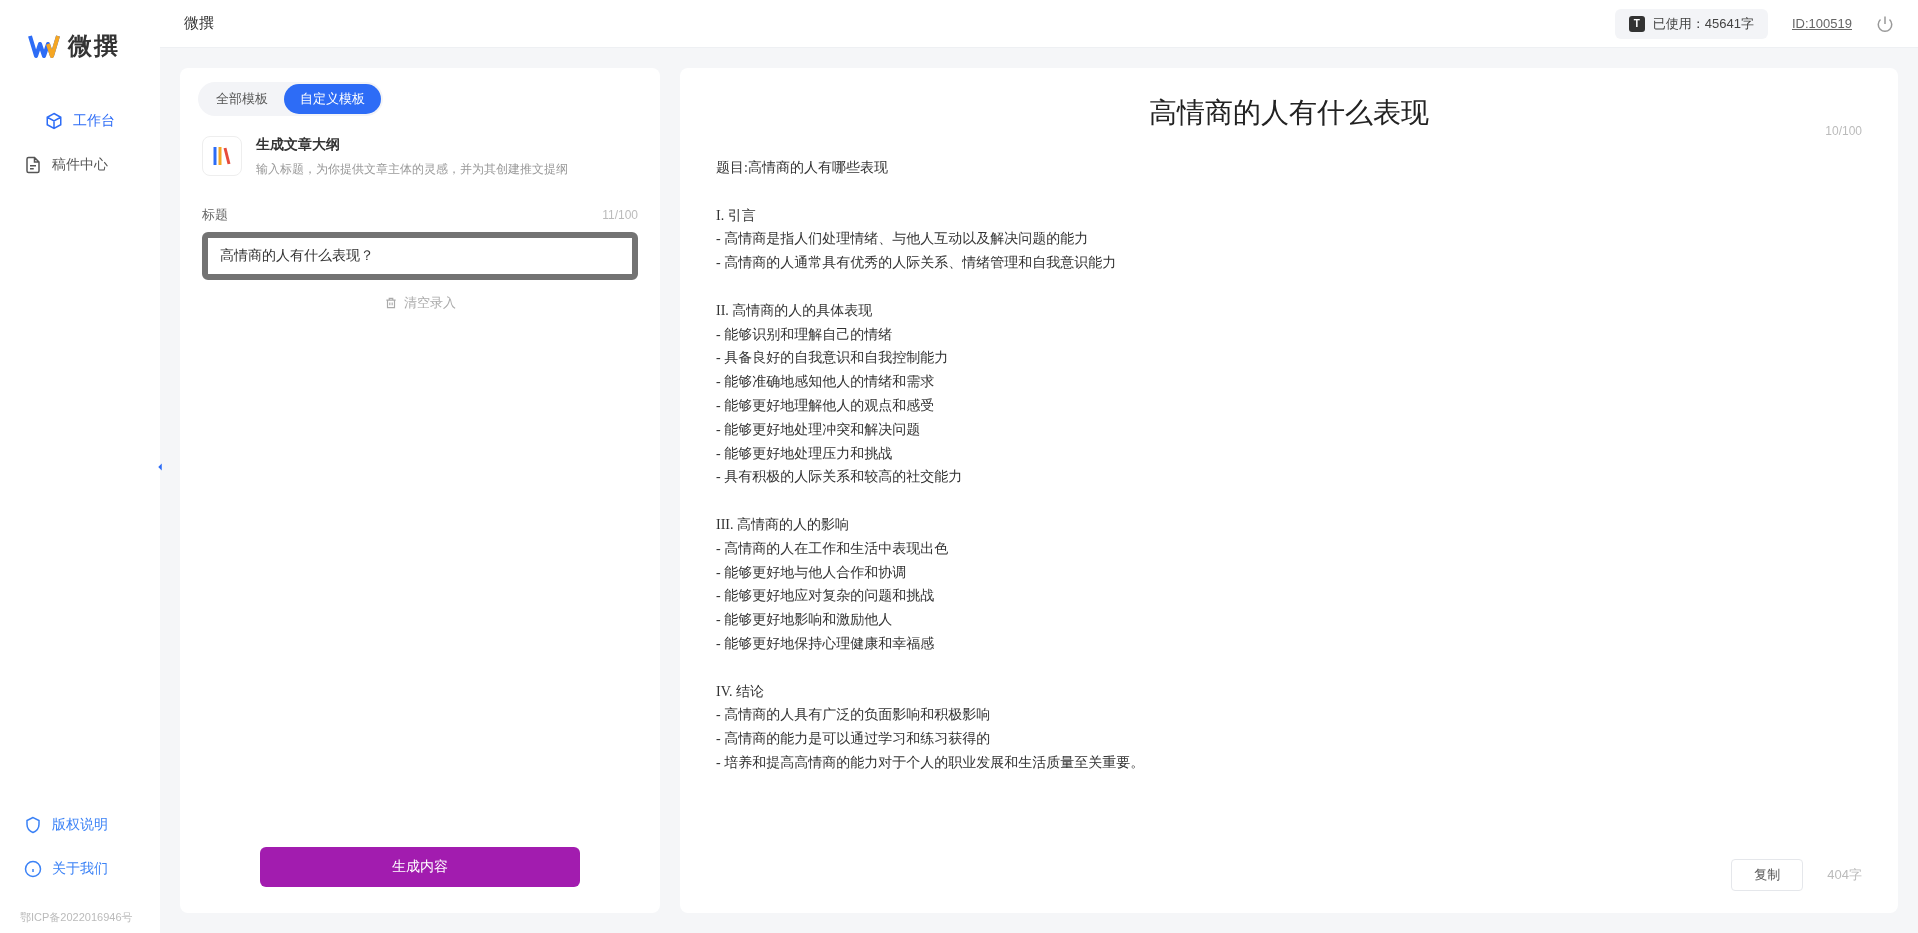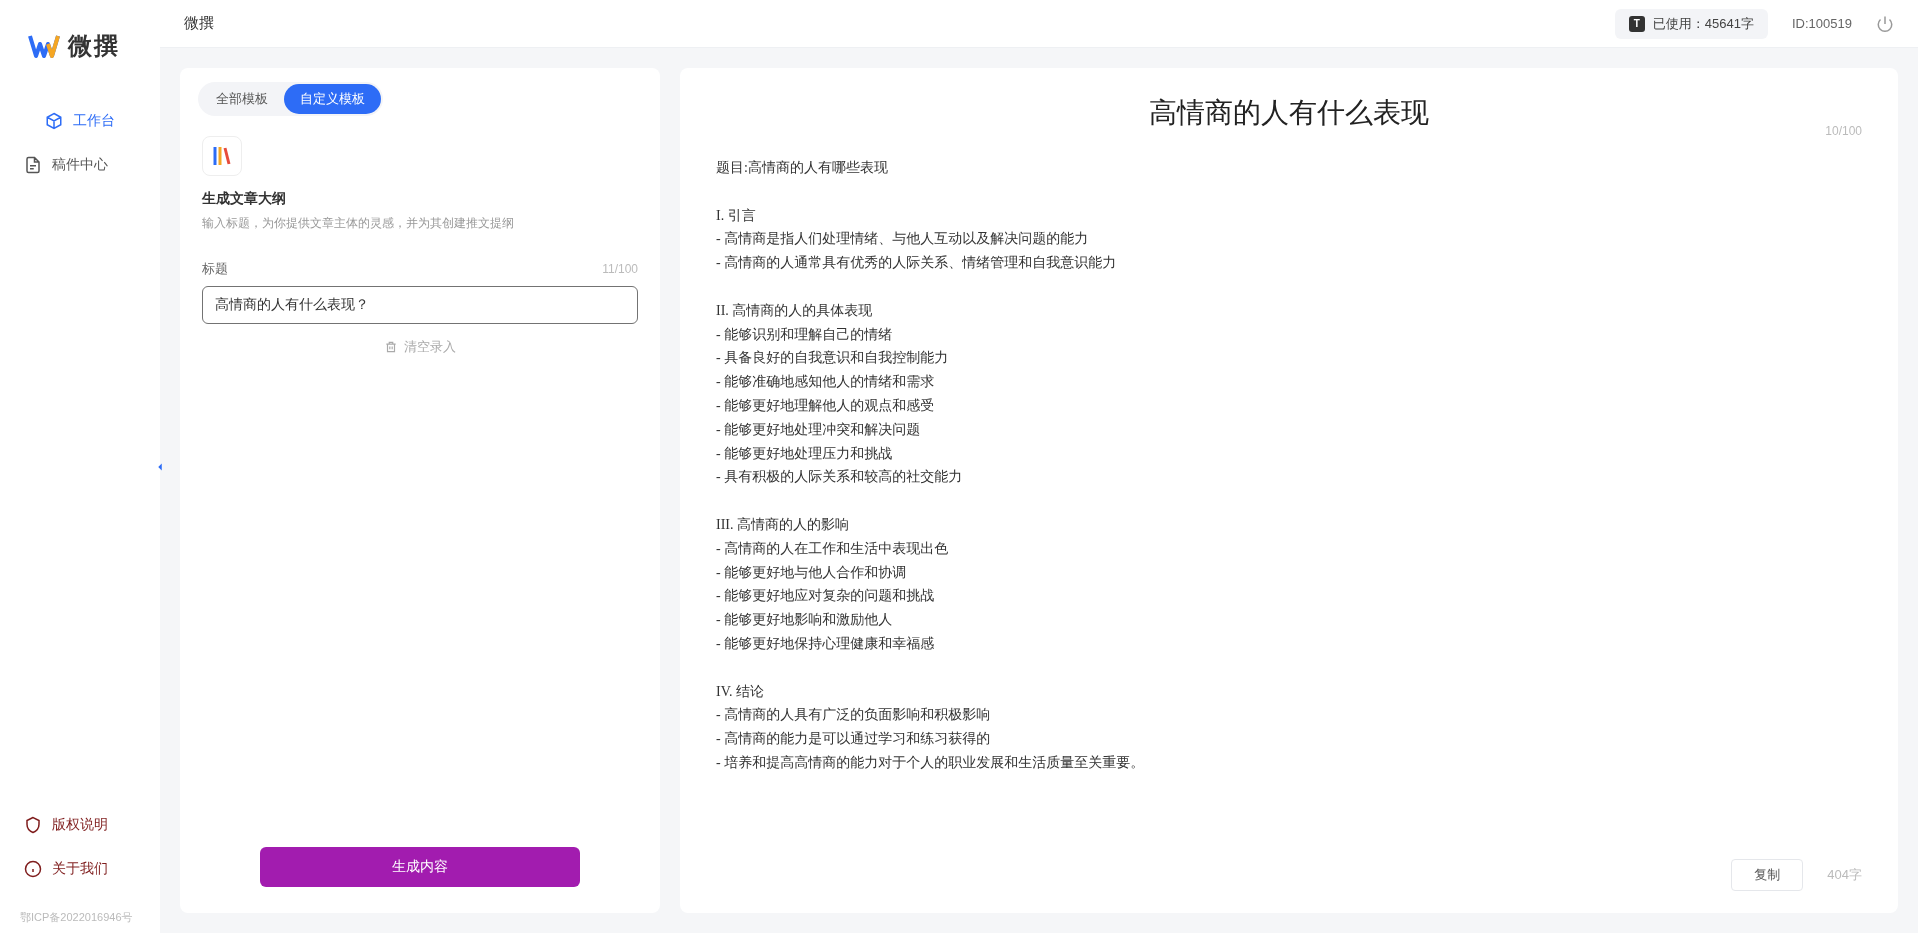--- a/index.html
+++ b/index.html
@@ -12,60 +12,60 @@
     .logo-wrap { padding: 30px 20px 40px 28px; display: flex; align-items: center; gap: 8px; }
     .logo-mark { width: 32px; height: 32px; position: relative; }
     .logo-text { font-size: 24px; font-weight: 600; color: #333; letter-spacing: 2px; }
     
     .nav-list { flex: 0 0 auto; padding: 0 12px; }
     .nav-item { display: flex; align-items: center; gap: 10px; padding: 10px 12px; border-radius: 6px; cursor: pointer; color: #555; margin-bottom: 6px; }
     .nav-item.active { color: #2d6cf6; justify-content: center; }
     .nav-item .icon { width: 18px; height: 18px; display: inline-flex; align-items: center; justify-content: center; }
     
     .sidebar-bottom { margin-top: auto; padding: 0 12px 16px; }
-    .sidebar-bottom .nav-item { color: #7f1d1d; }
+    .sidebar-bottom .nav-item { color: #3b82f6; }
     .icp { font-size: 11px; color: #bbb; padding: 0 20px 8px; }
     
     .collapse-handle { position: absolute; right: -10px; top: 50%; transform: translateY(-50%); width: 20px; height: 24px; display: flex; align-items: center; justify-content: center; cursor: pointer; color: #2d6cf6; }
     
     
     .main { flex: 1; display: flex; flex-direction: column; min-width: 0; }
     .topbar { height: 48px; background: #fff; display: flex; align-items: center; padding: 0 24px; border-bottom: 1px solid #eef0f3; }
     .topbar-title { font-size: 15px; color: #333; }
     .topbar-right { margin-left: auto; display: flex; align-items: center; gap: 24px; }
     .used-badge { display: inline-flex; align-items: center; gap: 8px; background: #f3f4f7; border-radius: 6px; padding: 6px 14px; font-size: 13px; color: #444; }
     .used-badge .t-icon { width: 16px; height: 16px; background: #333; color: #fff; font-size: 10px; border-radius: 3px; display: inline-flex; align-items: center; justify-content: center; font-weight: bold; }
-    .id-text { font-size: 13px; color: #666; }
+    .id-text { font-size: 13px; color: #666; text-decoration: underline; }
     .power-icon { width: 18px; height: 18px; color: #999; cursor: pointer; }
     
     
     .content { flex: 1; display: flex; gap: 20px; padding: 20px; overflow: hidden; }
     
     .panel { background: #fff; border-radius: 8px; display: flex; flex-direction: column; }
     .panel-left { width: 480px; flex-shrink: 0; }
     .panel-right { flex: 1; min-width: 0; }
     
     
     .tabs { display: flex; gap: 0; padding: 14px 18px 14px; }
     .tab { padding: 6px 16px; border-radius: 999px; font-size: 13px; cursor: pointer; color: #555; background: #f3f4f7; }
     .tab + .tab { margin-left: 0; }
     .tab.active { background: #2d6cf6; color: #fff; }
     .tabs-inner { display: inline-flex; background: #f3f4f7; border-radius: 999px; padding: 2px; }
     .tabs-inner .tab { background: transparent; }
     .tabs-inner .tab.active { background: #2d6cf6; }
     
-    .template-card { display: flex; gap: 14px; padding: 6px 22px 18px; align-items: flex-start; flex-direction: column; }
+    .template-card { display: flex; gap: 14px; padding: 6px 22px 18px; align-items: flex-start; }
     .template-icon { width: 40px; height: 40px; border-radius: 8px; background: #fff; border: 1px solid #eee; display: flex; align-items: center; justify-content: center; font-size: 20px; }
     .template-title { font-size: 14px; font-weight: 600; color: #333; margin-bottom: 6px; }
     .template-desc { font-size: 12px; color: #999; line-height: 1.5; }
     
     .form-area { padding: 10px 22px; flex: 1; display: flex; flex-direction: column; }
     .field-row { display: flex; justify-content: space-between; align-items: center; font-size: 13px; color: #666; margin-bottom: 8px; }
     .field-count { color: #bbb; font-size: 12px; }
-    .title-input { width: 100%; border: 1px solid #737373; border-radius: 6px; padding: 10px 12px; font-size: 14px; color: #333; outline: none; }
+    .title-input { width: 100%; border: 6px solid #737373; border-radius: 6px; padding: 10px 12px; font-size: 14px; color: #333; outline: none; }
     
     .clear-link { display: flex; align-items: center; justify-content: center; gap: 6px; color: #aaa; font-size: 13px; margin-top: 14px; cursor: pointer; }
     
     .generate-wrap { padding: 22px 80px 26px; }
     .generate-btn { width: 100%; background: #a21caf; color: #fff; border: none; border-radius: 6px; padding: 11px 0; font-size: 14px; cursor: pointer; }
     
     
     .output-header { padding: 26px 36px 8px; position: relative; }
     .output-title { font-family: "Songti SC", SimSun, serif; font-size: 28px; text-align: center; color: #222; font-weight: 500; }
     .output-count-top { position: absolute; right: 36px; top: 56px; font-size: 12px; color: #bbb; }

